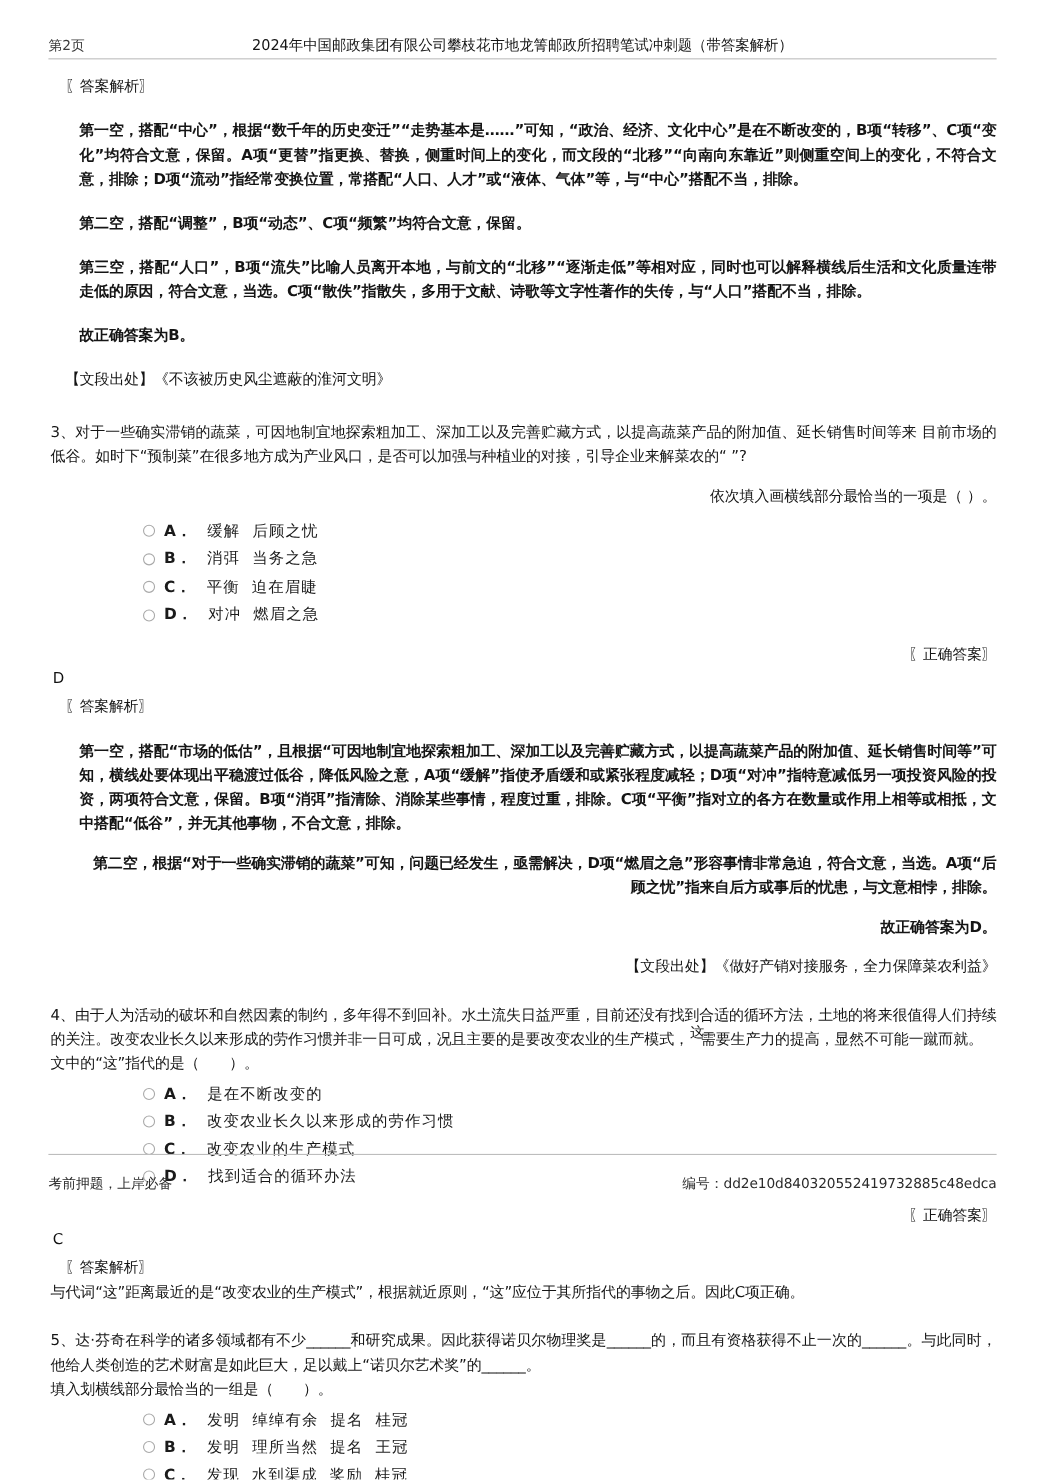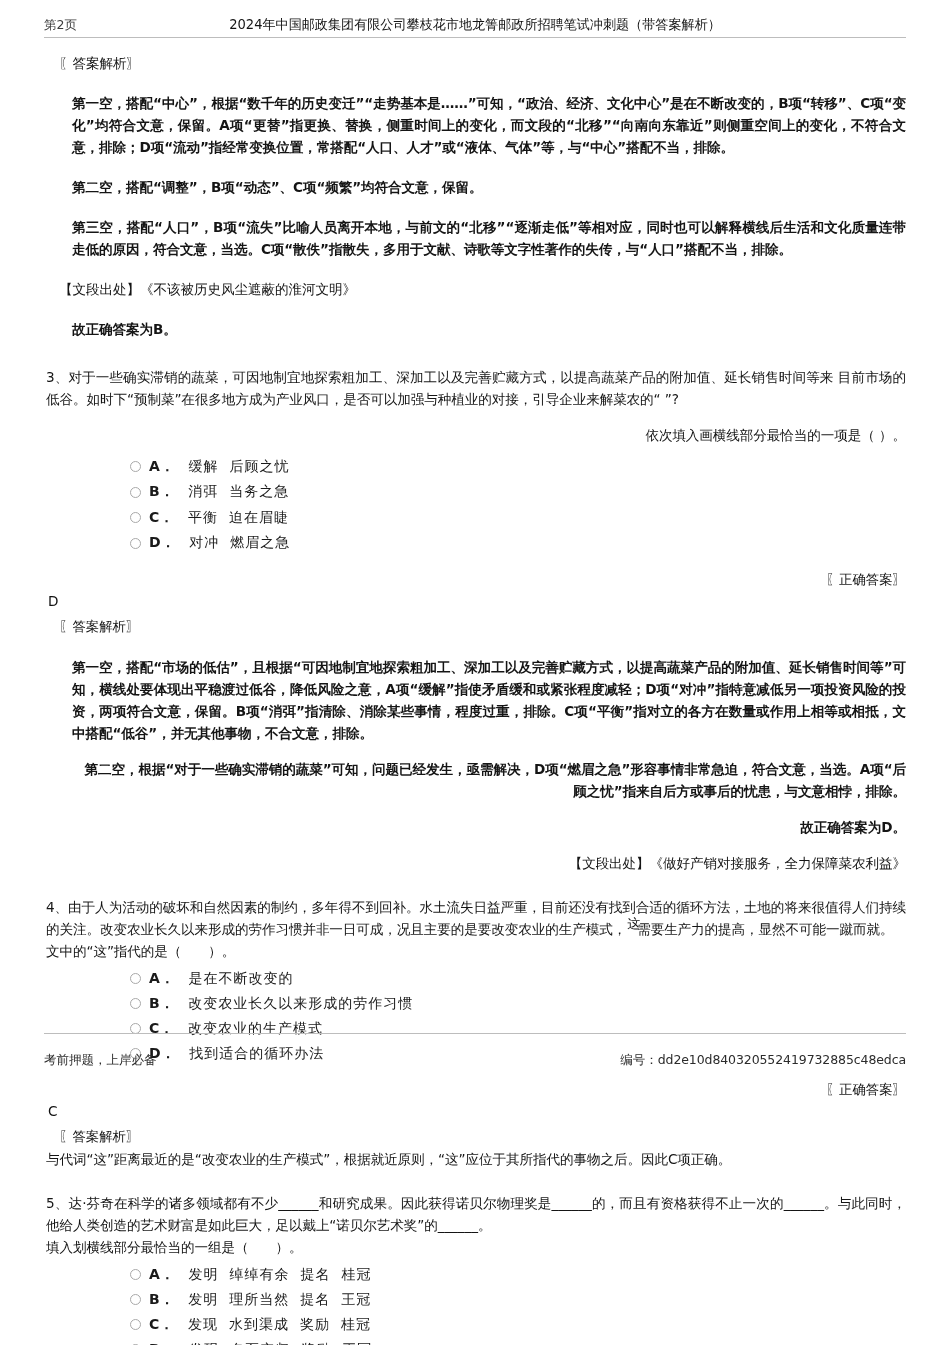--- a/index.html
+++ b/index.html
@@ -14,20 +14,21 @@
     color: #1a1a1a;
     position: relative;
     overflow: hidden;
   }
   .page {
     width: 950px;
     height: 1091px;
     position: relative;
     box-sizing: border-box;
     padding: 0 44px;
+    margin-top: 16px;
   }
 
   
   .header {
     position: relative;
     height: 34px;
     display: flex;
     align-items: flex-end;
     border-bottom: 1px solid #bdbdbd;
     padding-bottom: 3px;
@@ -164,25 +165,25 @@
     <div class="header-title">2024年中国邮政集团有限公司攀枝花市地龙箐邮政所招聘笔试冲刺题（带答案解析）</div>
   </div>
 
   <div class="content">
 
     <div class="blk indent-sm">〖答案解析〗</div>
 
     <div class="blk indent gap-18">第一空，搭配“中心”，根据“数千年的历史变迁”“走势基本是……”可知，“政治、经济、文化中心”是在不断改变的，B项“转移”、C项“变化”均符合文意，保留。A项“更替”指更换、替换，侧重时间上的变化，而文段的“北移”“向南向东靠近”则侧重空间上的变化，不符合文意，排除；D项“流动”指经常变换位置，常搭配“人口、人才”或“液体、气体”等，与“中心”搭配不当，排除。</div>
     <div class="blk indent gap-18">第二空，搭配“调整”，B项“动态”、C项“频繁”均符合文意，保留。</div>
     <div class="blk indent gap-18">第三空，搭配“人口”，B项“流失”比喻人员离开本地，与前文的“北移”“逐渐走低”等相对应，同时也可以解释横线后生活和文化质量连带走低的原因，符合文意，当选。C项“散佚”指散失，多用于文献、诗歌等文字性著作的失传，与“人口”搭配不当，排除。</div>
+    <div class="blk indent gap-18">故正确答案为B。</div>
+
     <div class="blk indent-sm gap-18">
       <span>【文段出处】</span><span>《不该被历史风尘遮蔽的淮河文明》</span>
     </div>
-
-    <div class="blk indent gap-18">故正确答案为B。</div>
 
     <div class="blk gap-26">3、对于一些确实滞销的蔬菜，可因地制宜地探索粗加工、深加工以及完善贮藏方式，以提高蔬菜产品的附加值、延长销售时间等来 目前市场的低谷。如时下“预制菜”在很多地方成为产业风口，是否可以加强与种植业的对接，引导企业来解菜农的“ ”?</div>
     <div class="blk gap-14">依次填入画横线部分最恰当的一项是（ ）。</div>
 
     <div class="options">
       <div class="opt-row">
         <span class="radio"></span>
         <span class="opt-letter">A．</span>
         <span class="opt-text"><span>缓解</span><span>后顾之忧</span></span>
       </div>

